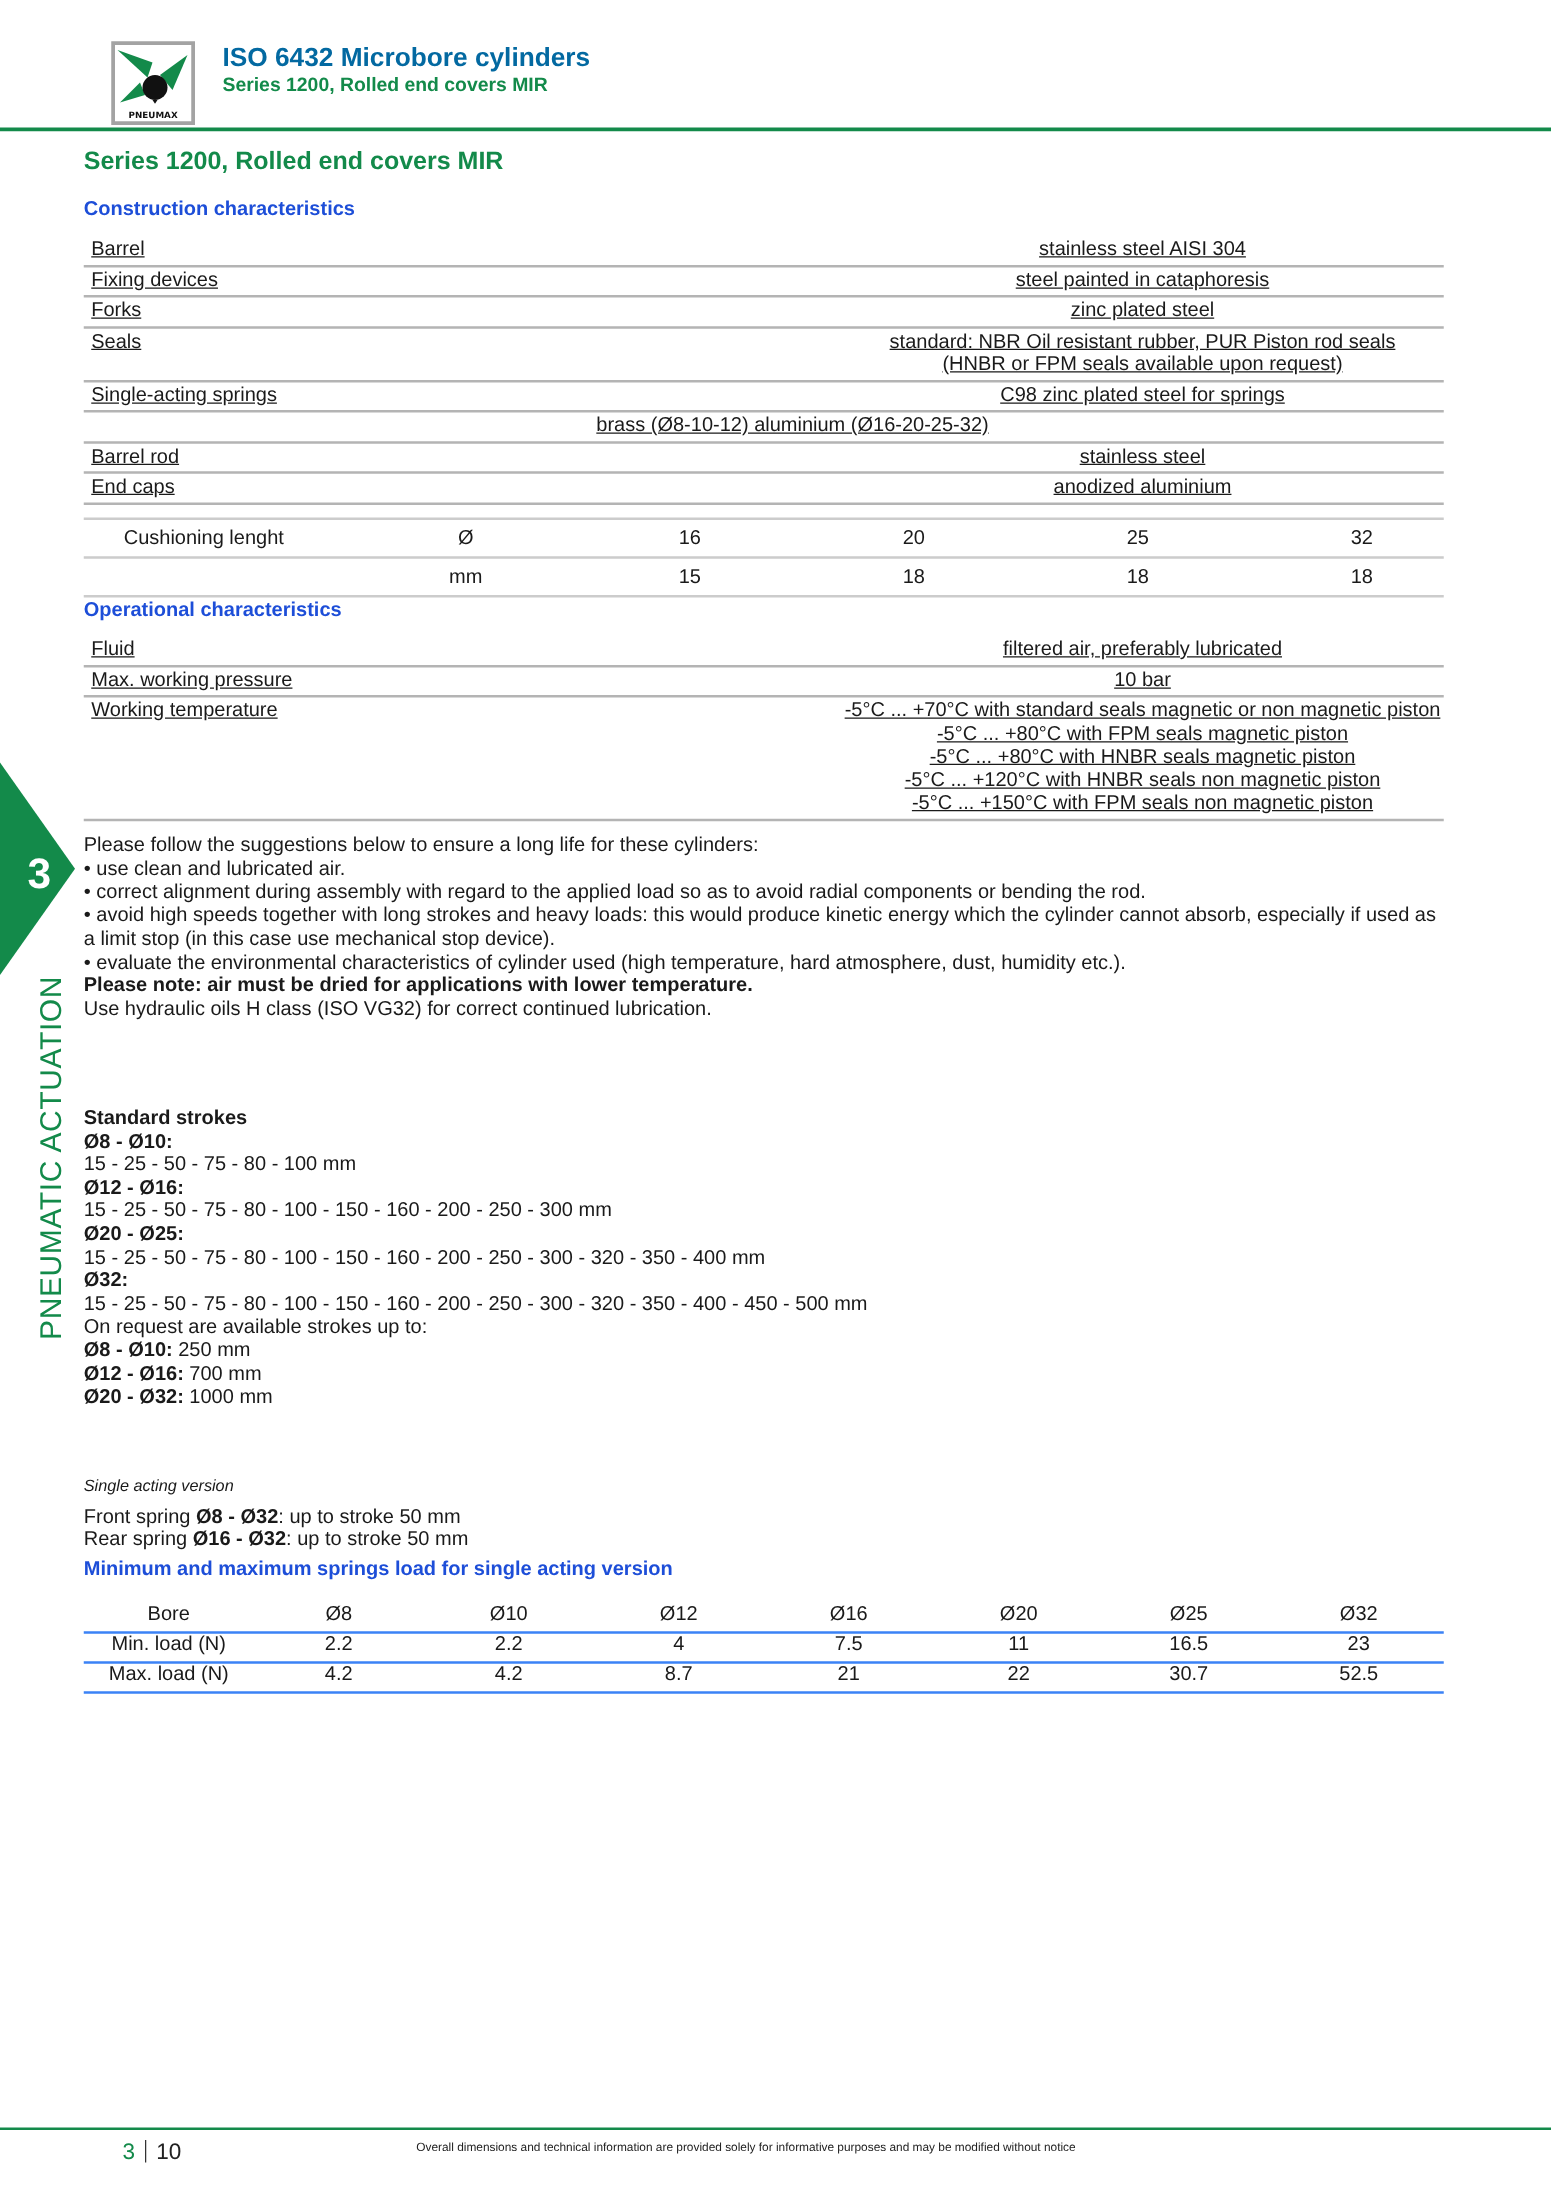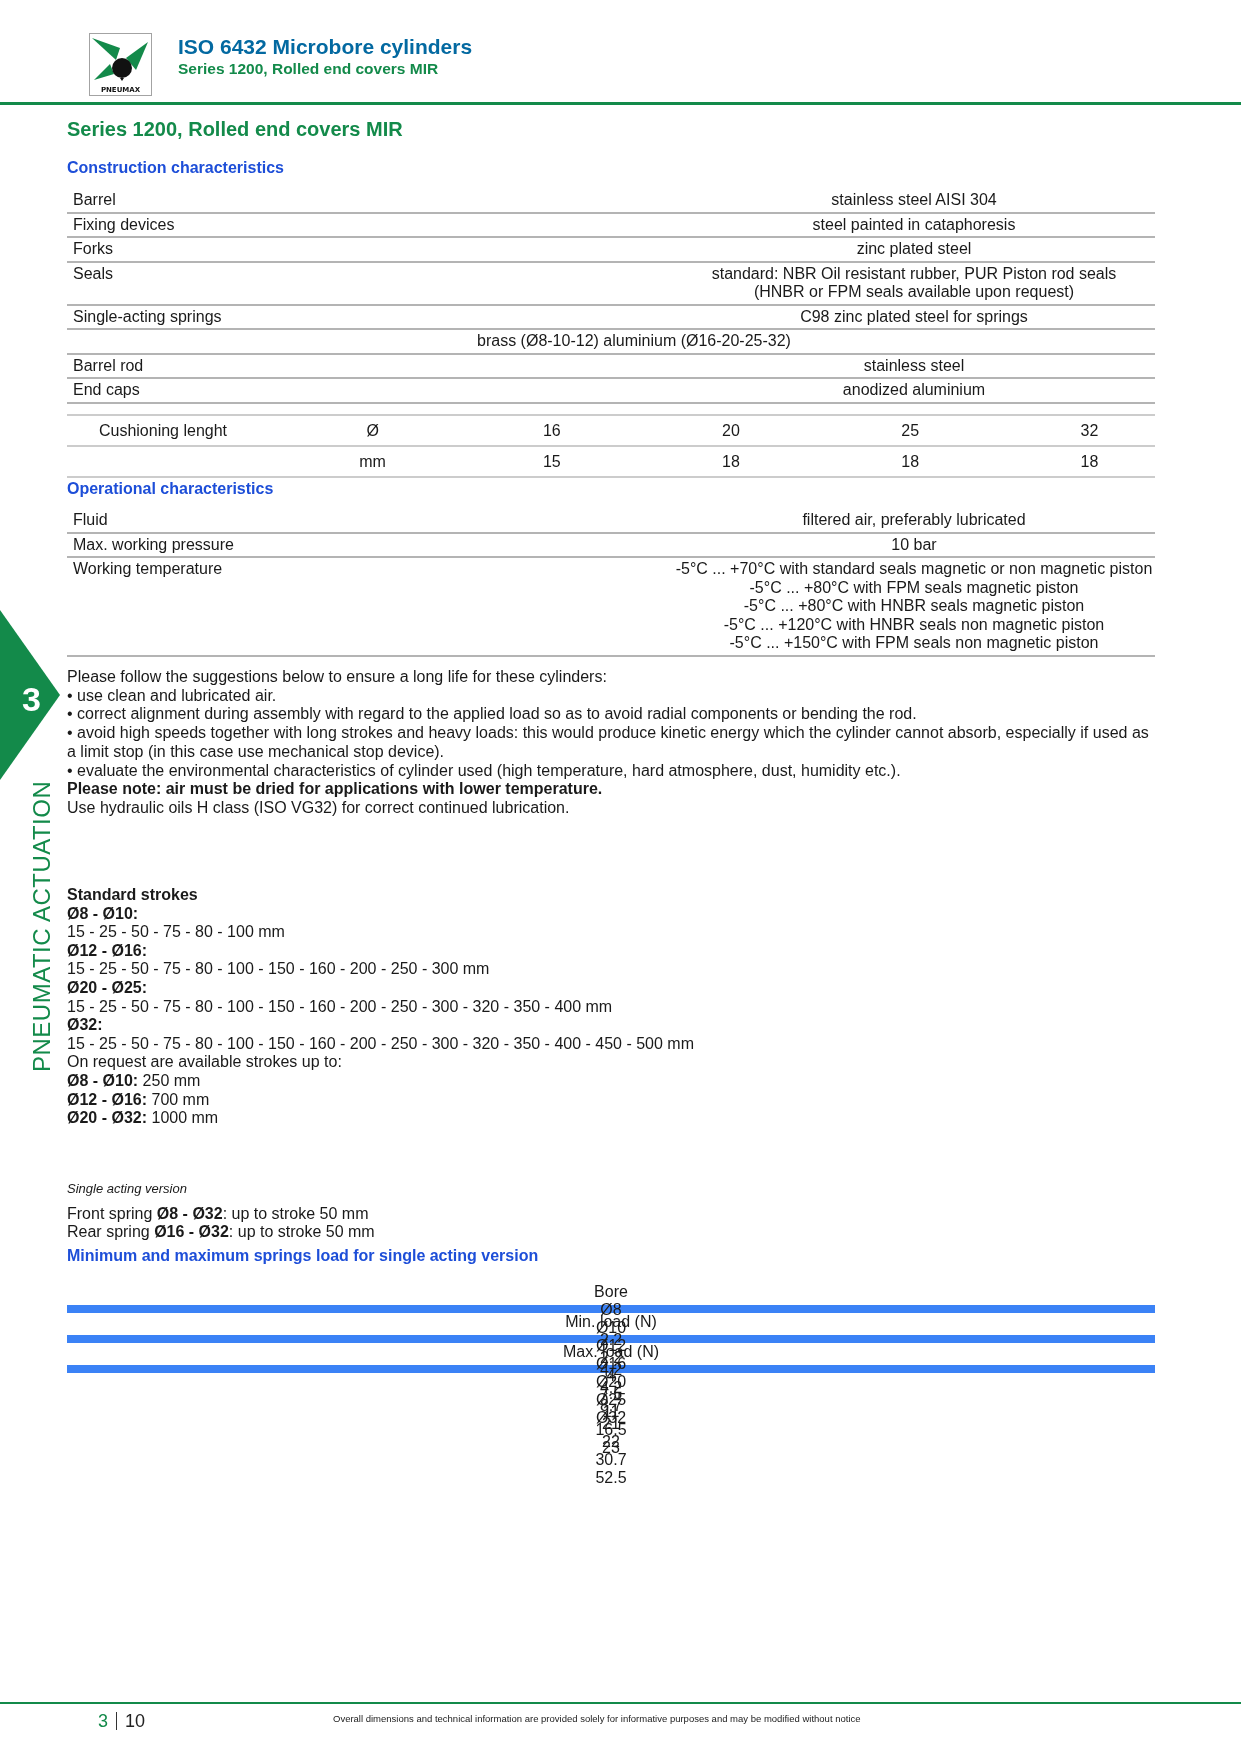--- a/index.html
+++ b/index.html
@@ -1,31 +1,31 @@
 <!DOCTYPE html>
 <html><head>
 <meta charset="utf-8">
 <style>
   html, body { margin:0; padding:0; background:#fff; }
   body { width:1241px; height:1754px; position:relative; overflow:hidden;
          font-family:"Liberation Sans", sans-serif; color:#1a1a1a; }
 
   
-  .logo { position:absolute; left:89px; top:33px; width:61px; height:61px; border:1px solid #a3a3a3; background:#fff; }
+  .logo { position:absolute; left:89px; top:33px; width:61px; height:61px; border:3px solid #a3a3a3; background:#fff; }
   .logo svg { display:block; }
   .hdr-title { position:absolute; left:178px; top:35px; font-size:21px; font-weight:bold; color:#0369a1; }
   .hdr-sub { position:absolute; left:178px; top:60px; font-size:15.5px; font-weight:bold; color:#138a4a; }
   .hdr-rule { position:absolute; left:0; top:102px; width:1241px; height:3px; background:#138a4a; }
 
   .sec-title { position:absolute; left:67px; top:118px; font-size:20px; font-weight:bold; color:#138a4a; }
   .h3 { position:absolute; left:67px; font-size:16px; font-weight:bold; color:#1d4ed8; }
 
   
   .spec { position:absolute; left:67px; width:1088px; font-size:16px; }
-  .spec .row { display:flex; border-bottom:2px solid #b4b4b4; padding:2px 0 2px 6px; line-height:18.5px; }
+  .spec .row { display:flex; border-bottom:2px solid #b4b4b4; padding:2px 0 2px 6px; line-height:18.5px;text-decoration:underline; }
   .spec .row .k { width:560px; }
   .spec .row .v { flex:1; text-align:center; white-space:pre-line; padding-left:40px; }
 
   .cush { position:absolute; left:67px; top:414px; width:1088px; font-size:16px; border-top:2px solid #ccc; }
   .cush .r { display:flex; height:29px; align-items:center; border-bottom:2px solid #ccc;gap:48px; }
   .cush .r .c0 { width:240px; text-align:center; }
   .cush .r .c { width:164px; text-align:center; }
 
   .notes { position:absolute; left:67px; top:668px; width:1090px; font-size:16px; line-height:18.7px; }
   .notes p { margin:0; }
@@ -34,21 +34,21 @@
   .strokes { position:absolute; left:67px; top:886px; width:700px; font-size:16px; line-height:18.6px; }
   .strokes p { margin:0; }
   .strokes .it { font-style:italic; font-size:13px; margin:10px 0 6px 0; }
   .strokes .b { font-weight:bold; }
 
   .single { position:absolute; left:67px; top:1180px; font-size:16px; line-height:18.6px; }
   .single p { margin:0; }
   .single .it { font-style:italic; font-size:13px; margin-bottom:6px; }
 
   .load { position:absolute; left:67px; top:1283px; width:1088px; font-size:16px; }
-  .load .r { display:flex; height:22px; border-bottom:8px solid #3b82f6;flex-direction:column; }
+  .load .r { display:flex; height:22px; border-bottom:2px solid #3b82f6; }
   .load .r .c { flex:1; text-align:center; }
 
   
   .tri { position:absolute; left:0; top:610px; width:0; height:0;
          border-top:85px solid transparent; border-bottom:85px solid transparent; border-left:60px solid #138a4a; }
   .tri-num { position:absolute; left:22px; top:680px; color:#fff; font-size:34px; font-weight:bold; }
   .side-label { position:absolute; left:28px; top:1072px; transform-origin:0 0; transform:rotate(-90deg);
                 color:#138a4a; font-size:24px; letter-spacing:0.5px; white-space:nowrap; }
 
   

